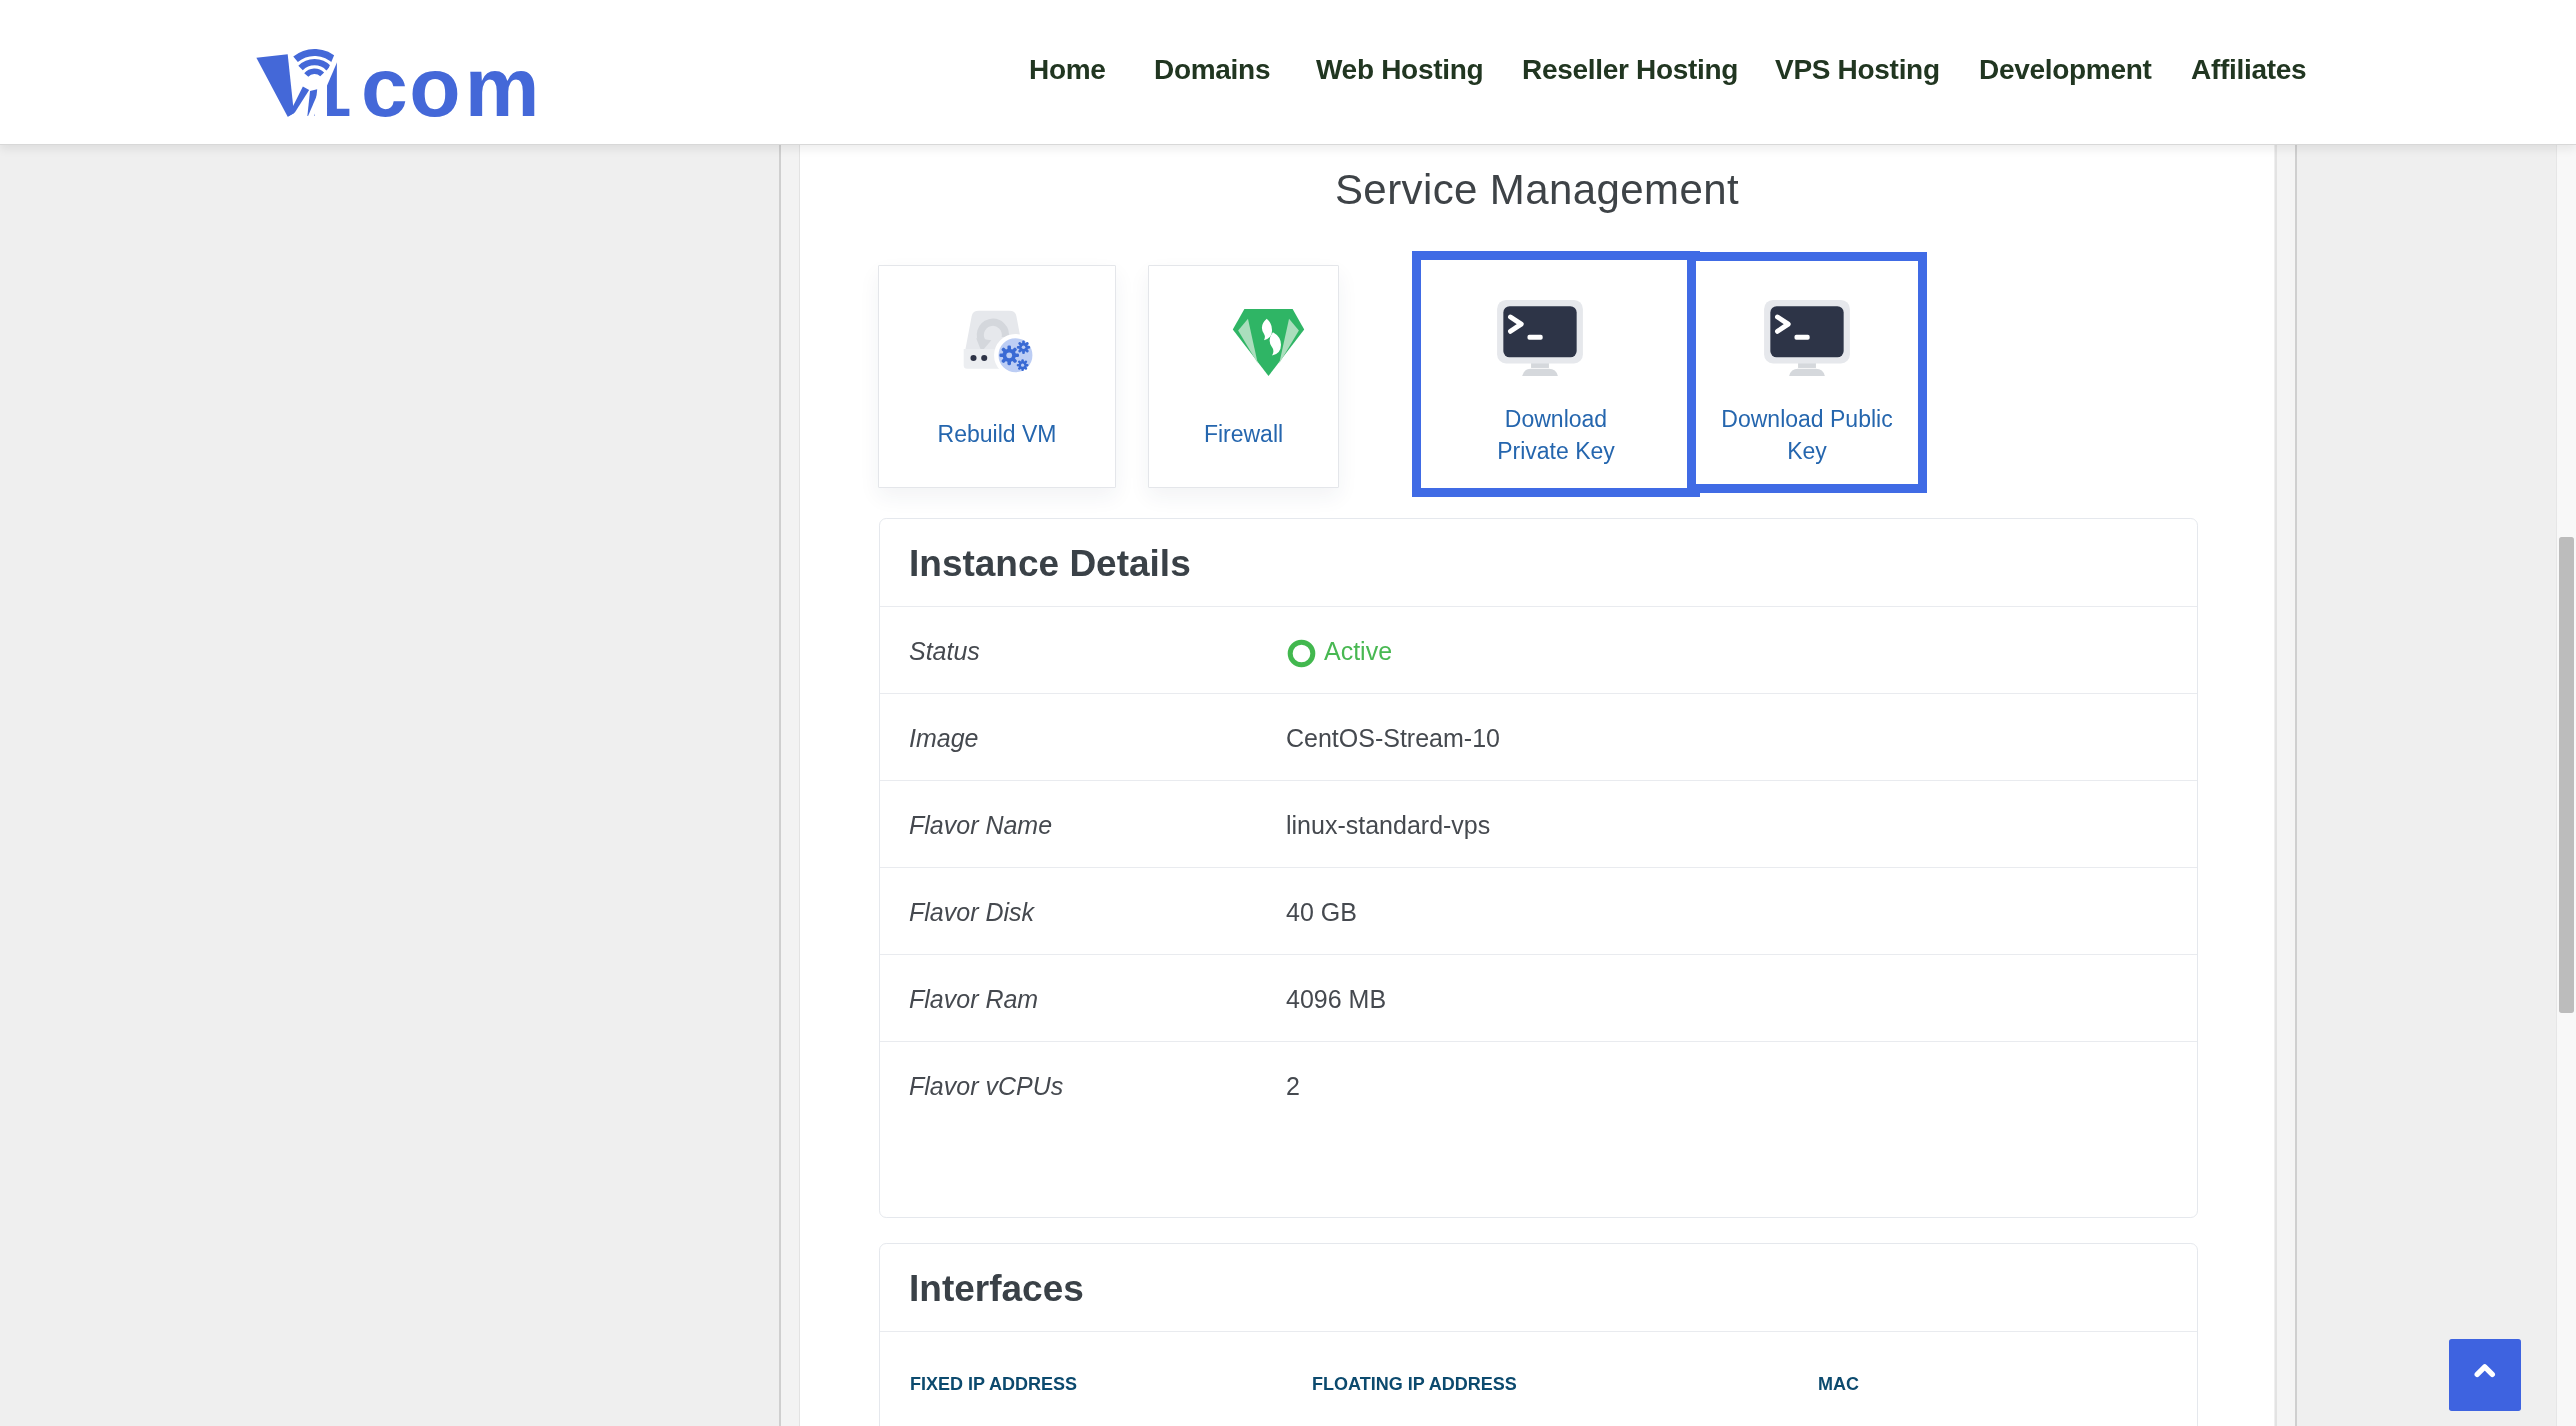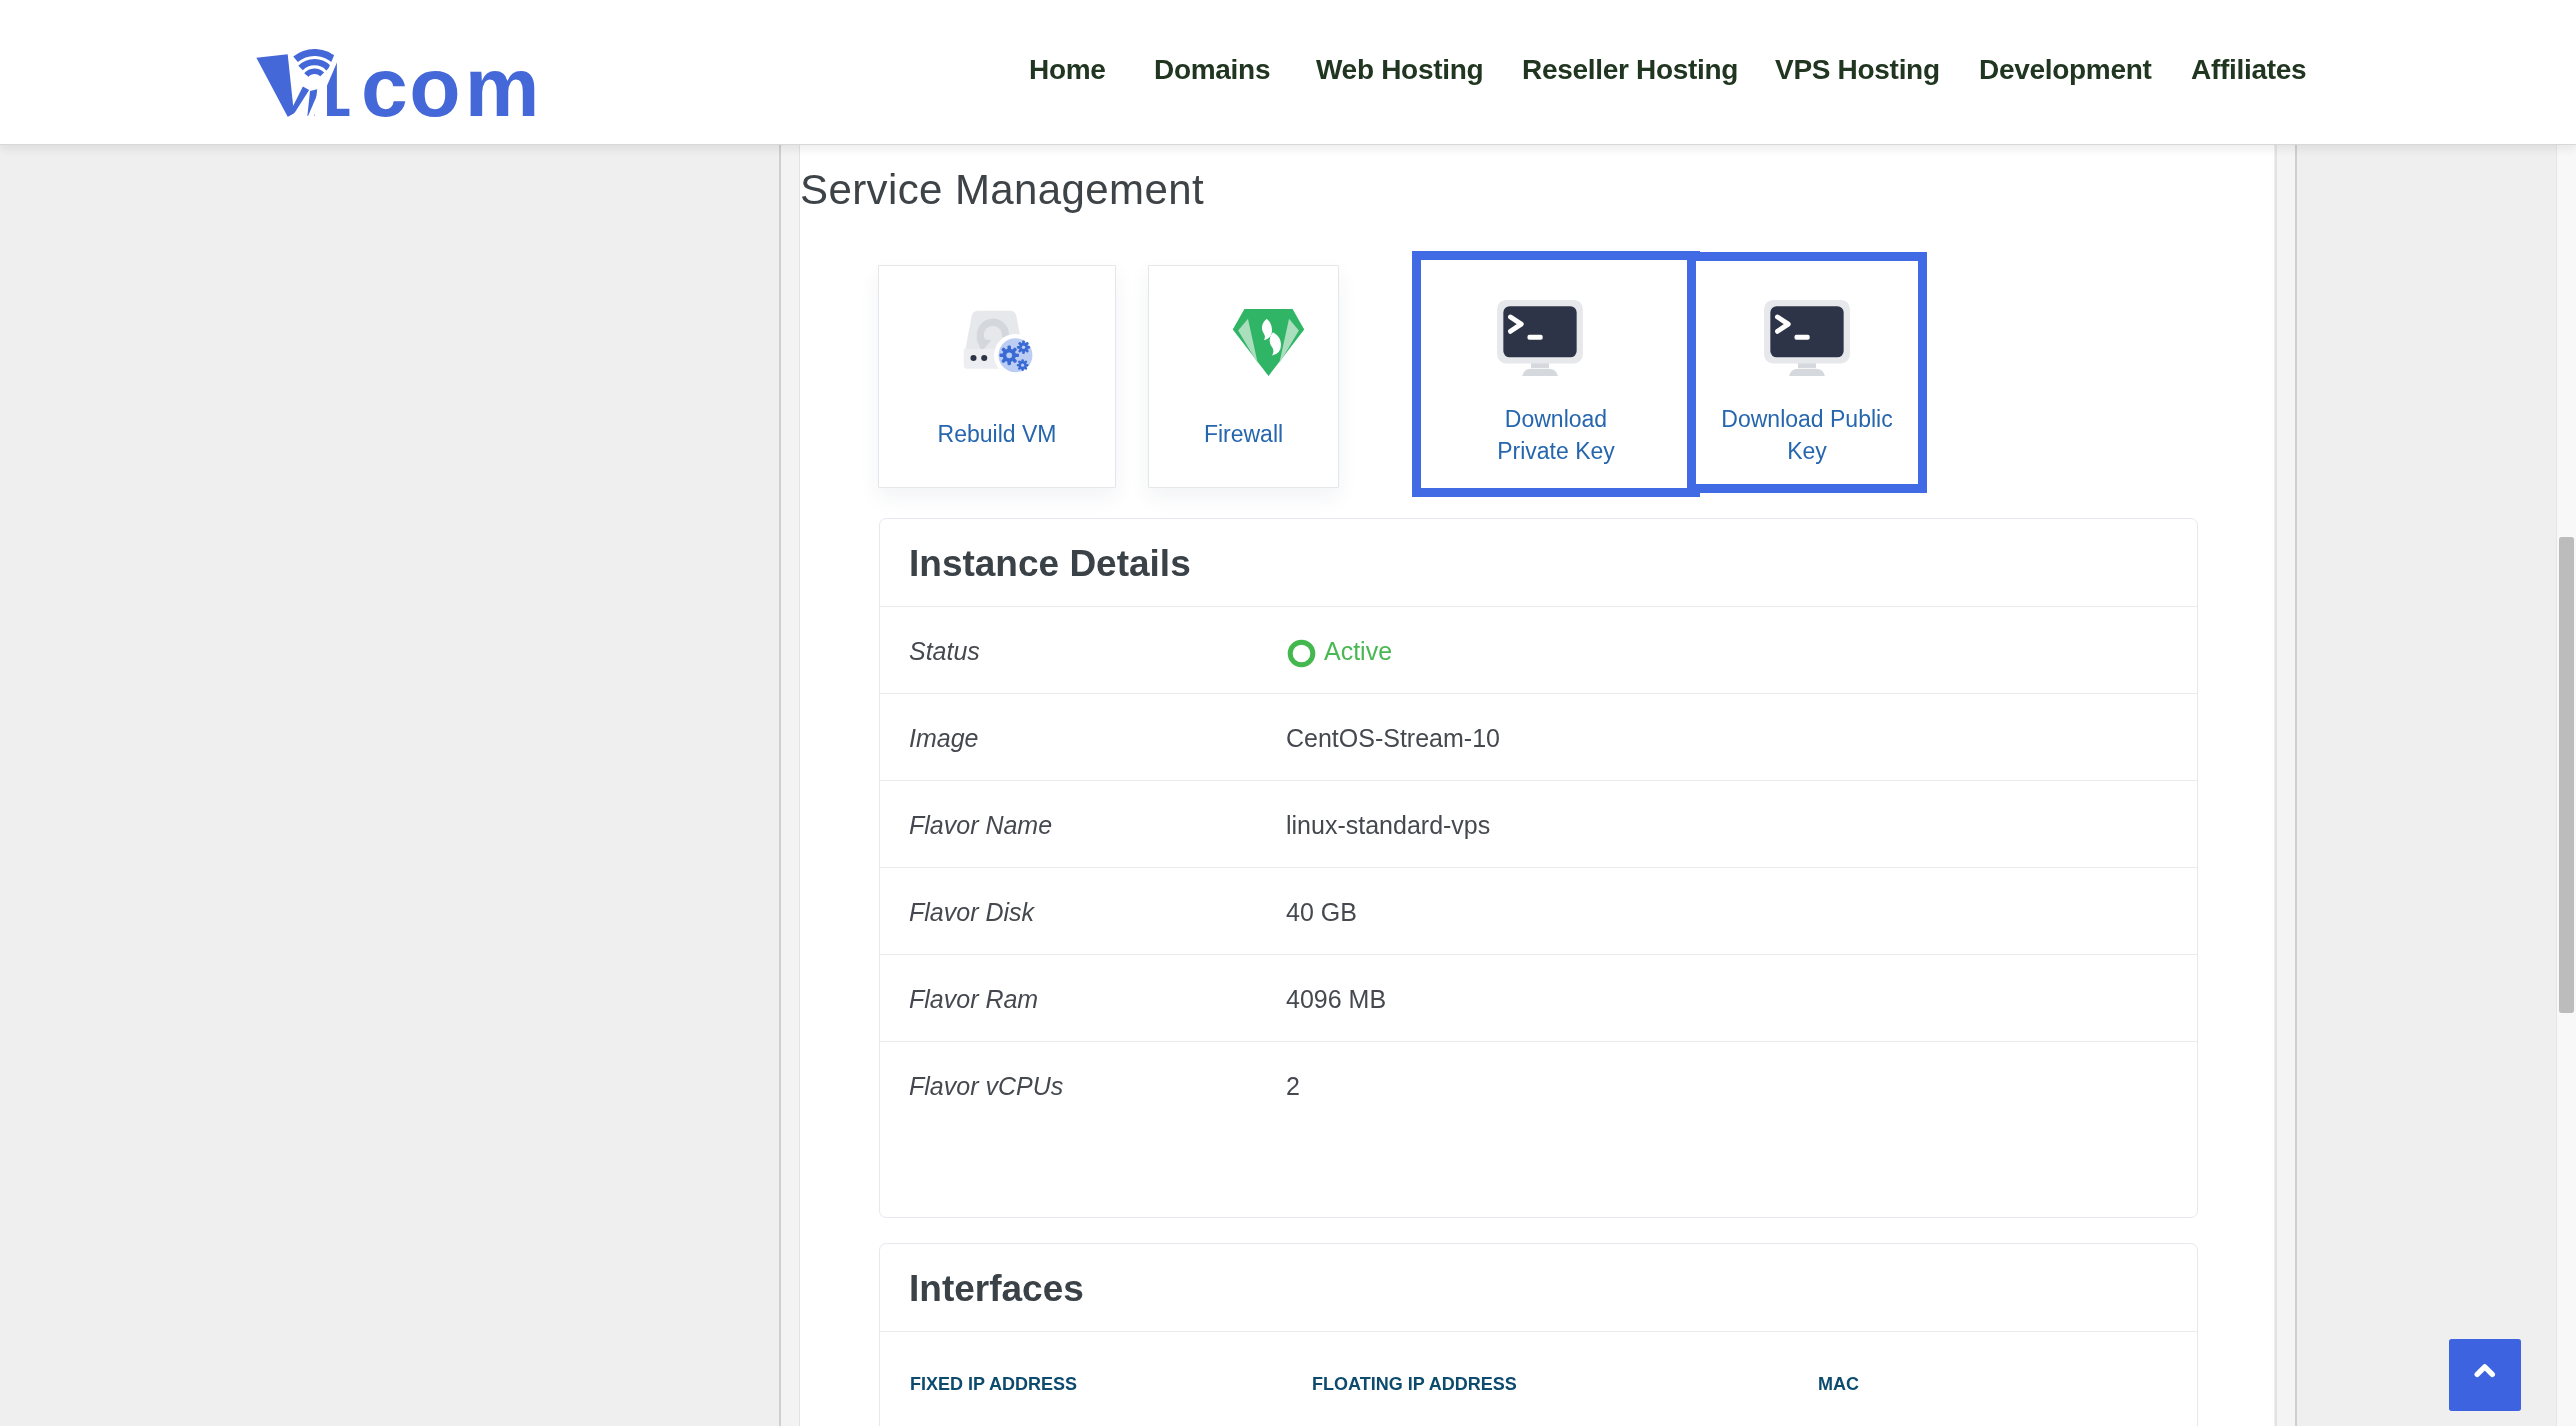--- a/index.html
+++ b/index.html
@@ -71,21 +71,21 @@
   </svg>
   <div class="nav" style="left:1029px;">Home</div>
   <div class="nav" style="left:1154px;">Domains</div>
   <div class="nav" style="left:1316px;">Web Hosting</div>
   <div class="nav" style="left:1522px;">Reseller Hosting</div>
   <div class="nav" style="left:1775px;">VPS Hosting</div>
   <div class="nav" style="left:1979px;">Development</div>
   <div class="nav" style="left:2191px;">Affiliates</div>
 </div>
 
-<div class="abs" style="left:800px;top:169px;width:1474px;text-align:left;font-size:42px;line-height:42px;letter-spacing:0.4px;color:#3e4347;">Service Management</div>
+<div class="abs" style="left:800px;top:169px;width:1474px;text-align:center;font-size:42px;line-height:42px;letter-spacing:0.4px;color:#3e4347;">Service Management</div>
 
 <div class="card" style="left:878px;top:265px;width:238px;height:223px;">
   <svg class="abs" style="left:79px;top:42px;" width="81" height="75" viewBox="0 0 90 84">
     <path d="M8,46 L15,9 Q16,3 23,3 L57,3 Q64,3 65,9 L72,46 Z" fill="#e6e8ec"></path>
     <path d="M28.4,39.5 A 14,14 0 1 1 52.3,33.2" fill="none" stroke="#d4d7dc" stroke-width="8"></path>
     <polygon points="20,34 37,36 26,49" fill="#d4d7dc"></polygon>
     <path d="M6,46 h68 v18 q0,4 -4,4 h-60 q-4,0 -4,-4 Z" fill="#eceef1"></path>
     <circle cx="17" cy="56" r="3.4" fill="#2e3447"></circle>
     <circle cx="29" cy="56" r="3.4" fill="#2e3447"></circle>
     <g>

